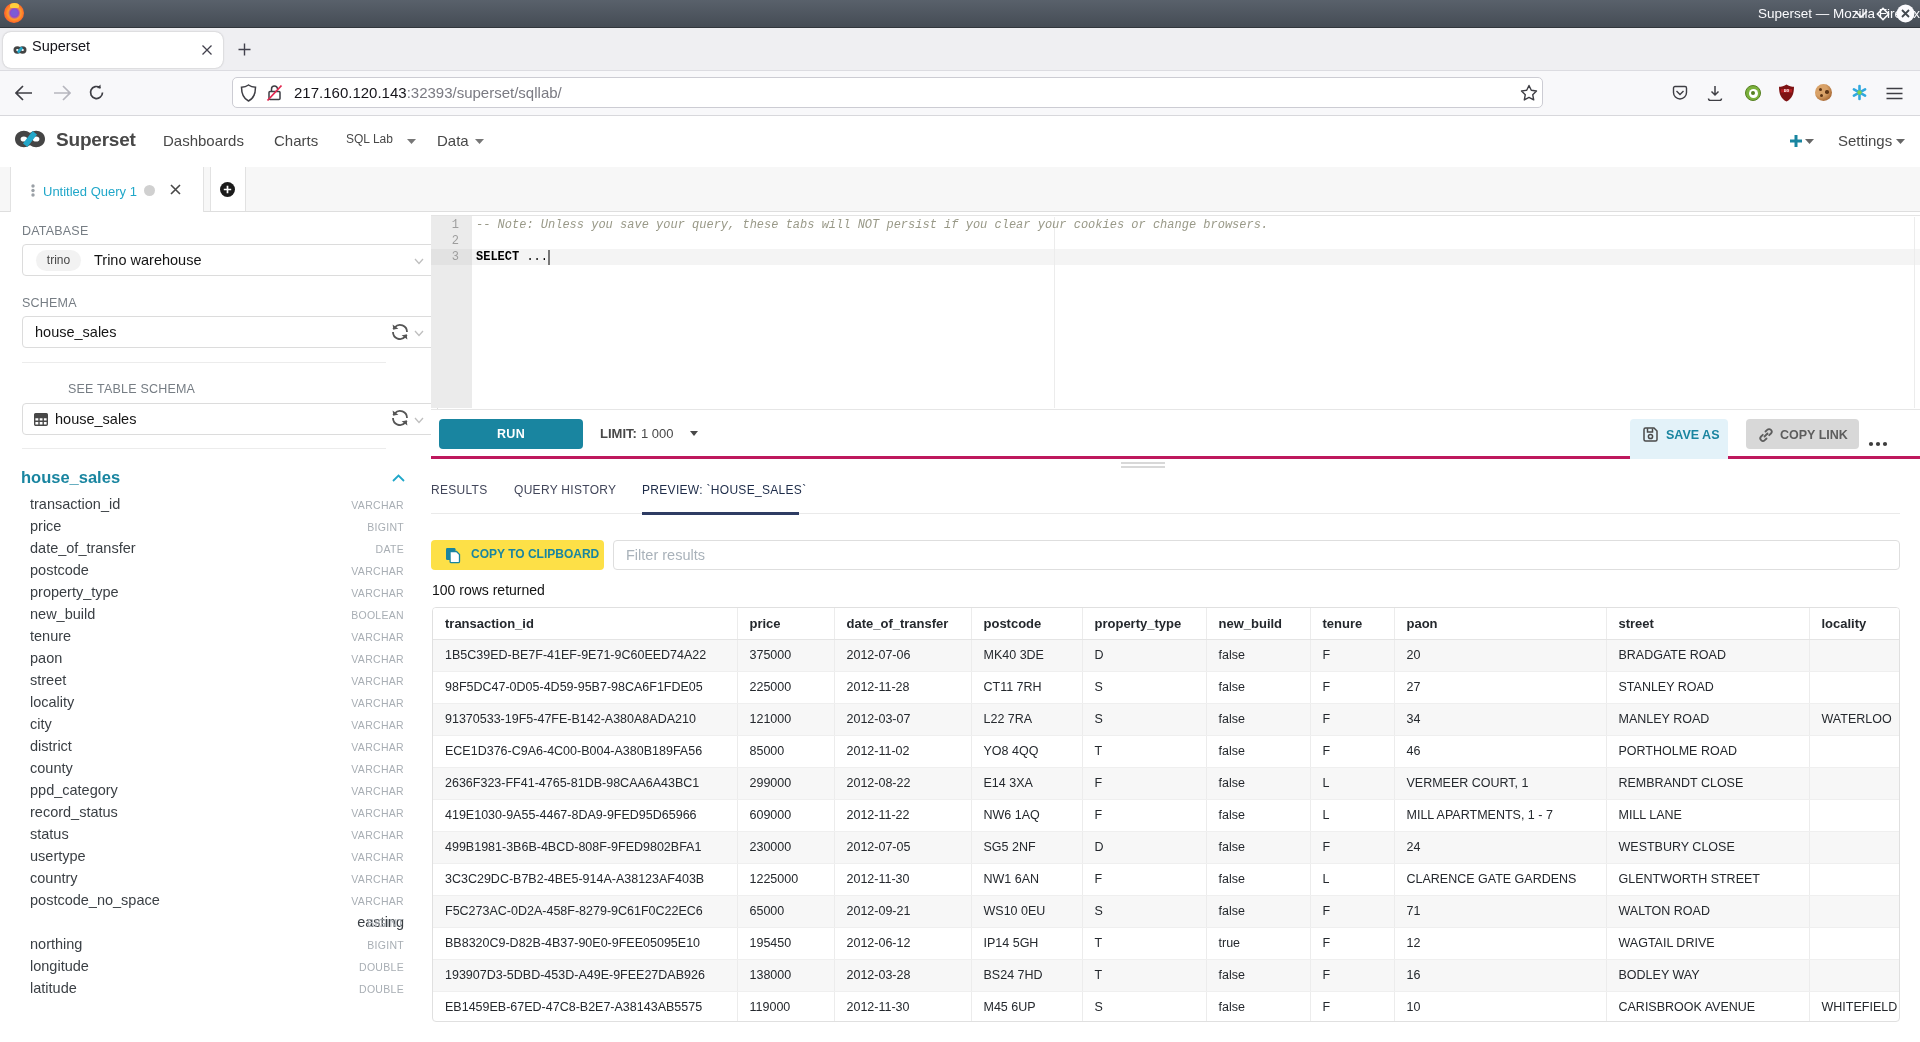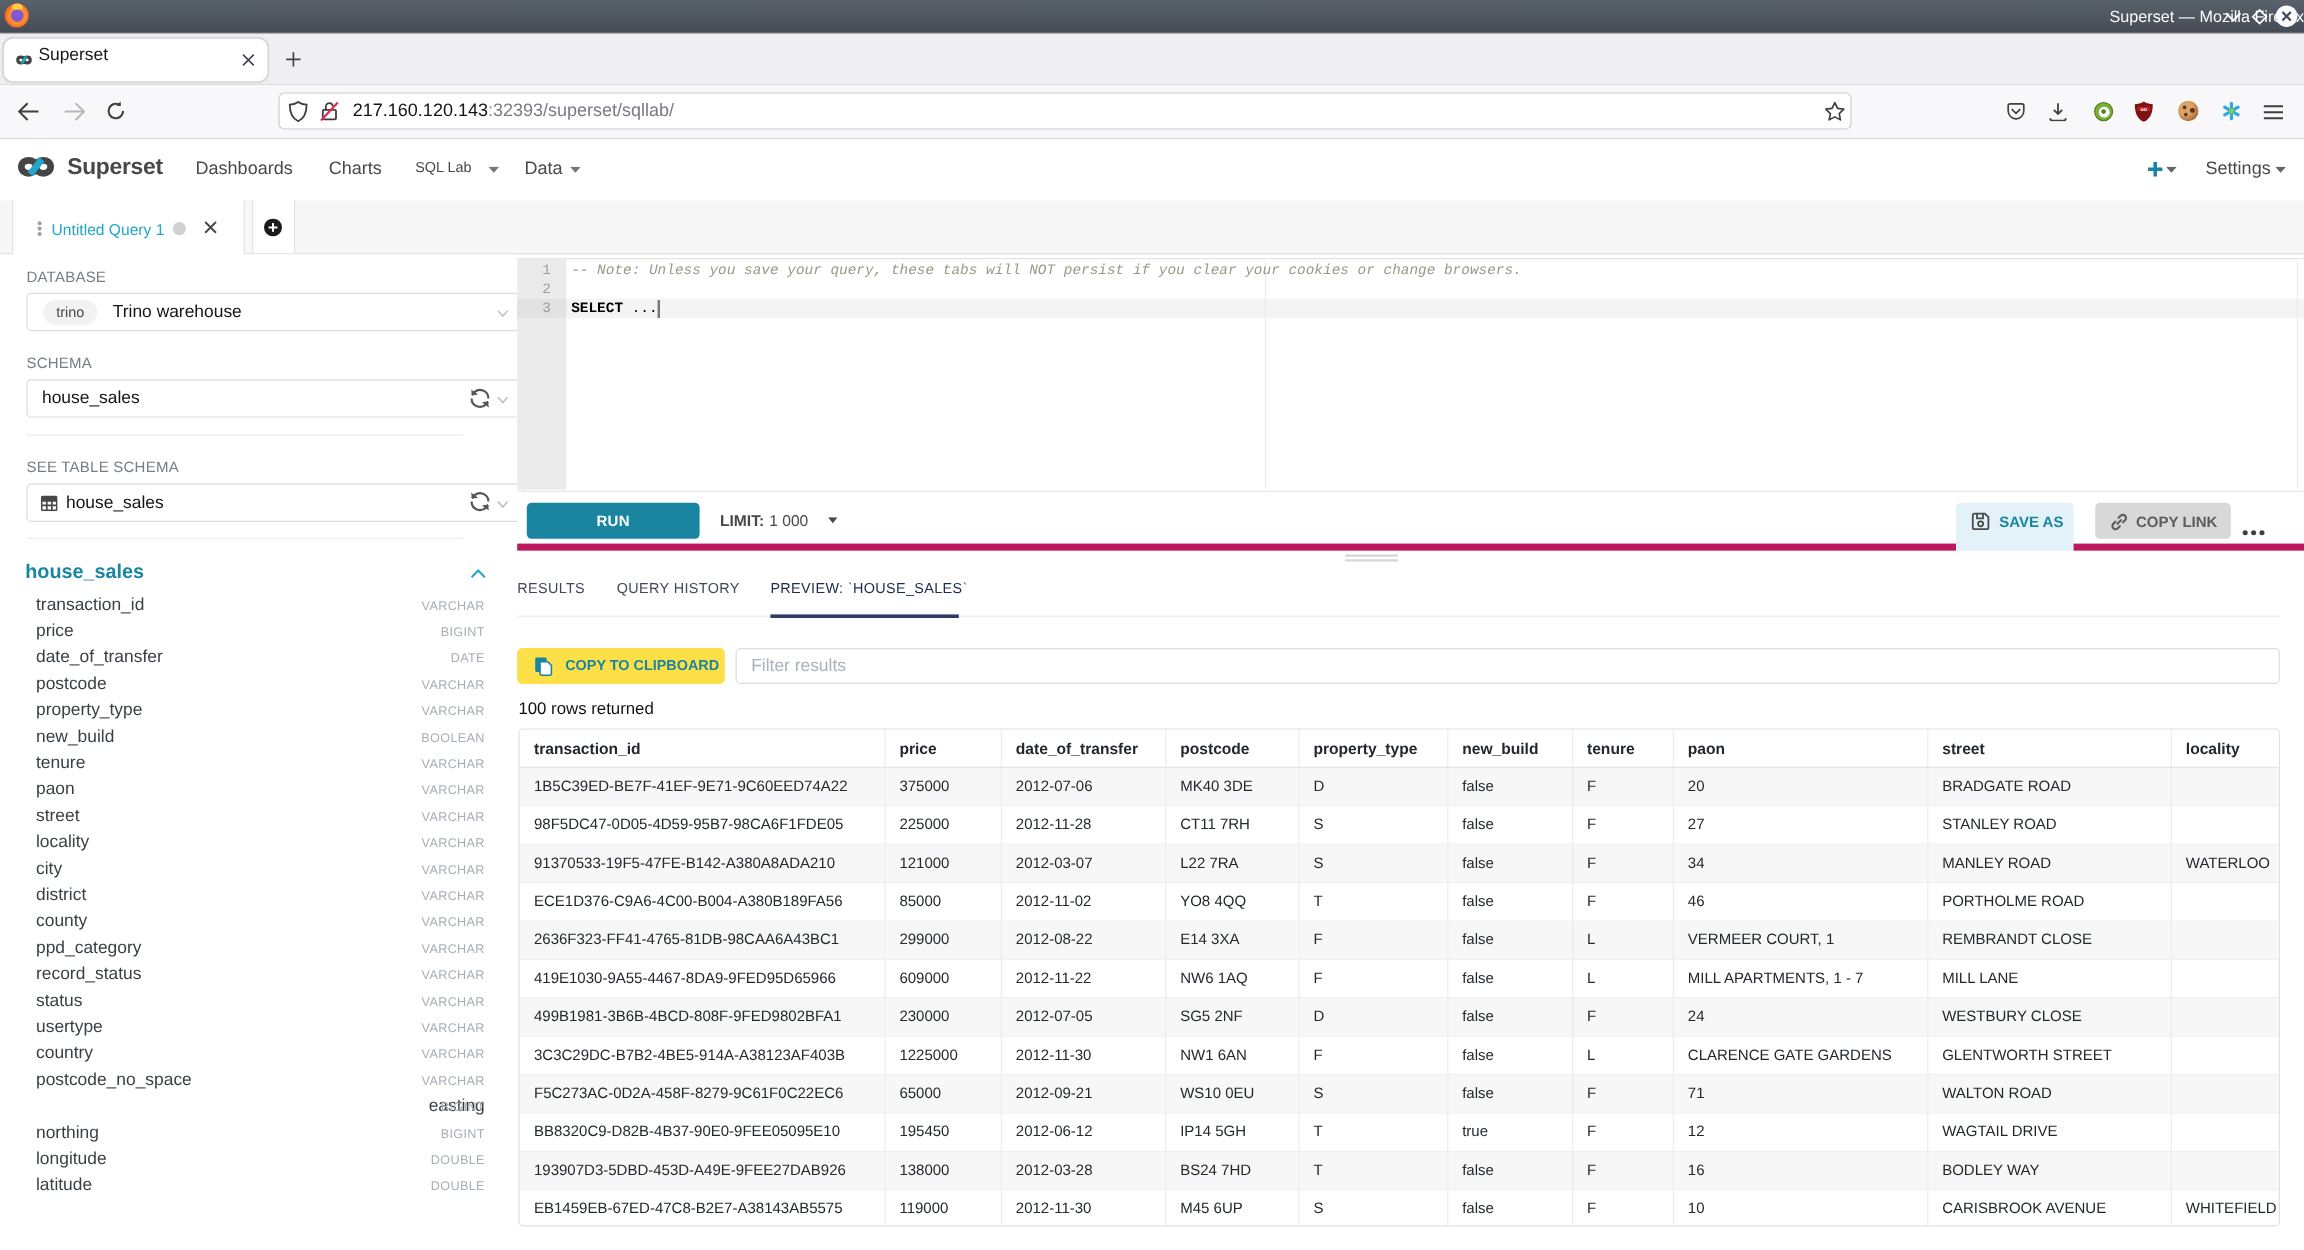--- a/index.html
+++ b/index.html
@@ -36,21 +36,21 @@
 .refr { position:absolute; left:390px; width:20px; height:20px; }
 .colrow { position:absolute; left:30px; width:374px; height:22px; font-size:14.5px; color:#3a3f44; }
 .coltype { position:absolute; right:0; top:3px; font-size:10.5px; color:#a8aeb4; letter-spacing:.3px; }
 
 #editor { position:absolute; left:431px; top:215px; width:1489px; height:193px;
   border-top:1px solid #e4e4e4; background:#fff;
   font-family:"Liberation Mono", monospace; font-size:12px; }
 #gutter { position:absolute; left:0; top:0; width:41px; height:192px; background:#ebebeb; }
 .gnum { position:absolute; width:28px; text-align:right; color:#9d9d9d; font-size:12px; line-height:16px; }
 #toolbar { position:absolute; left:431px; top:409px; width:1489px; height:50px; background:#fff;
-  border-top:1px solid #e6e6e6; border-bottom:6px solid #be185d; }
+  border-top:1px solid #e6e6e6; border-bottom:3px solid #be185d; }
 #runbtn { position:absolute; left:8px; top:9px; width:144px; height:30px; background:#1985a0;
   border-radius:4px; color:#fff; font-size:12.5px; font-weight:bold; text-align:center;
   line-height:30px; letter-spacing:.3px; }
 
 #south { position:absolute; left:431px; top:459px; width:1489px; height:583px; background:#fff; }
 .stab { position:absolute; top:24px; font-size:12px; color:#42465a; letter-spacing:.3px; }
 #tabline { position:absolute; left:0px; top:54px; width:1469px; height:1px; background:#eaeaea; }
 #inkbar { position:absolute; left:211px; top:53px; width:157px; height:2.5px; background:#2e3c63; }
 #copybtn { position:absolute; left:0px; top:81px; width:173px; height:30px; background:#fde047;
   border-radius:4px; color:#1985a0; font-size:12px; font-weight:bold; white-space:nowrap; }
@@ -224,21 +224,21 @@
       <path d="M1 3 L5 7.5 L9 3" stroke="#bfbfbf" stroke-width="1.3" fill="none"></path>
     </svg>
 </div>
 <svg class="refr" style="top:322px;" viewBox="0 0 20 20">
   <path d="M17 10 a7 7 0 0 0 -12.2 -4.7 L3.2 7.2" stroke="#555" stroke-width="1.8" fill="none"></path>
   <path d="M3 10 a7 7 0 0 0 12.2 4.7 L16.8 12.8" stroke="#555" stroke-width="1.8" fill="none"></path>
   <path d="M2.6 2.5 L3.4 7.6 L8.4 6.7 Z" fill="#555"></path>
   <path d="M17.4 17.5 L16.6 12.4 L11.6 13.3 Z" fill="#555"></path>
   </svg>
 <div class="abs" style="left:22px;top:362px;width:364px;height:1px;background:#ececec;"></div>
-<div class="slabel" style="top:382px;">SEE TABLE SCHEMA</div>
+<div class="slabel" style="top:382px;margin-left:46px;">SEE TABLE SCHEMA</div>
 <div class="sselect" style="top:403px;">
   <svg class="abs" style="left:11px;top:9px" width="14" height="13" viewBox="0 0 14 13">
     <rect x="0.7" y="0.7" width="12.6" height="11.6" rx="1" stroke="#484848" stroke-width="1.4" fill="none"></rect>
     <path d="M0.7 4.5 H13.3 M0.7 8.2 H13.3 M5 4.5 V12.3 M9.2 4.5 V12.3" stroke="#484848" stroke-width="1.4"></path>
     <rect x="0.7" y="0.7" width="12.6" height="3.8" fill="#484848"></rect>
     </svg>
   <div class="abs" style="left:32px;top:7px;font-size:14.5px;color:#141414;">house_sales</div>
   <svg class="chev" viewBox="0 0 10 10">
       <path d="M1 3 L5 7.5 L9 3" stroke="#bfbfbf" stroke-width="1.3" fill="none"></path>
     </svg>

